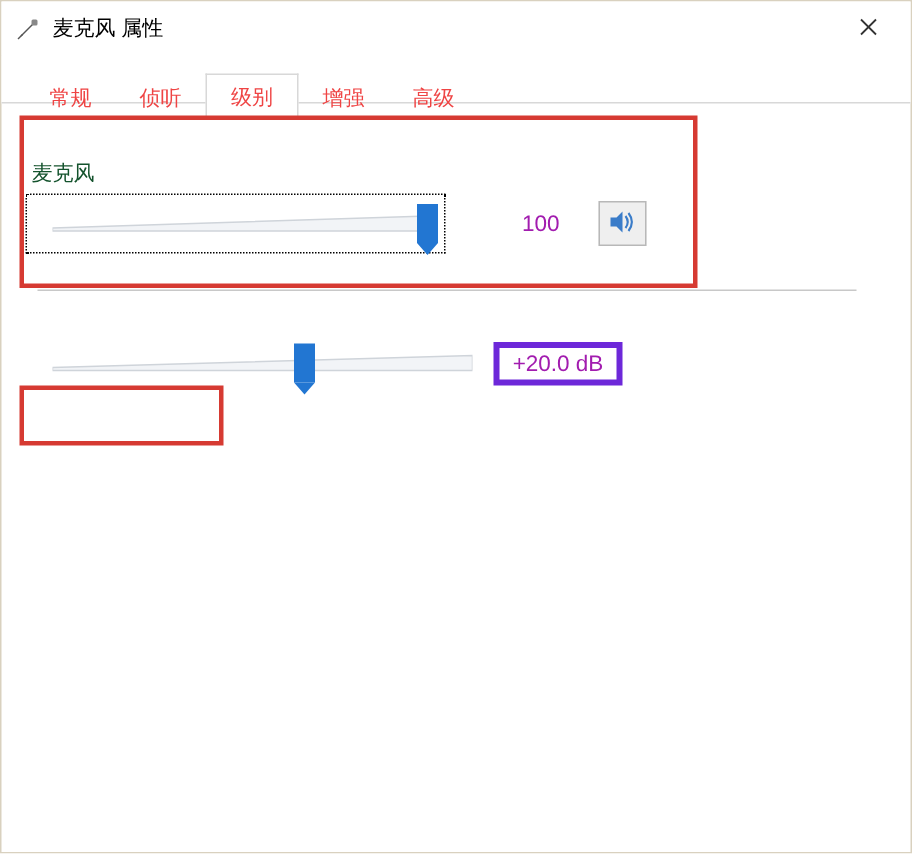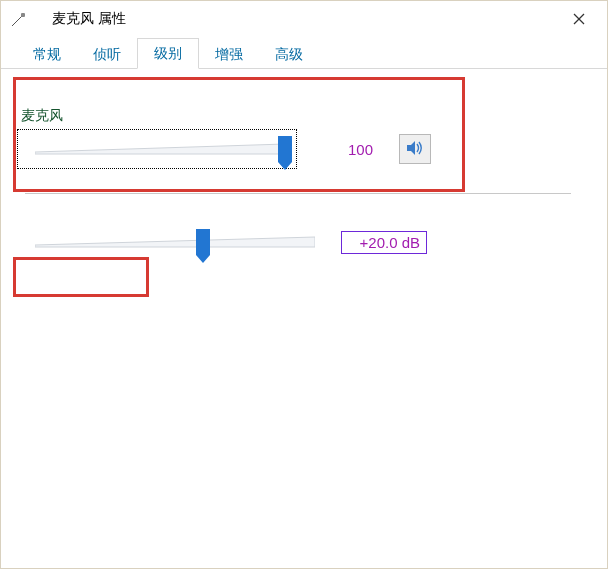--- a/index.html
+++ b/index.html
@@ -18,21 +18,20 @@
     position: relative;
     border: 1px solid #d9d1bf;
   }
   
   .titlebar {
     height: 36px;
     display: flex;
     align-items: center;
     padding: 0 6px 0 10px;
     background: #ffffff;
-    gap: 17px;
   }
   .titlebar .app-icon {
     width: 16px; height: 16px;
     margin-right: 8px;
     display: flex; align-items: center; justify-content: center;
   }
   .titlebar .title-text {
     font-size: 14px;
     color: #000;
   }
@@ -49,24 +48,24 @@
     display: flex;
     align-items: flex-end;
     height: 32px;
     padding-left: 16px;
     background: #fff;
     border-bottom: 1px solid #d8d8d8;
   }
   .tab {
     padding: 6px 16px 5px 16px;
     font-size: 14px;
-    color: #0369a1;
+    color: #ef4444;
     cursor: default;
     position: relative;
-    top: 1px;
+    top: 12px;
   }
   .tab.active {
     background: #ffffff;
     border: 1px solid #d8d8d8;
     border-bottom: 1px solid #ffffff;
   }
 
   
   .content {
     padding: 28px 30px 0 18px;
@@ -135,24 +134,24 @@
 
   .value-readout {
     width: 70px;
     text-align: right;
     font-size: 15px;
     color: #a21caf;
     margin-left: 20px;
     padding-right: 8px;
   }
   .value-readout.boxed {
-    border: 1px solid #6d28d9;
+    border: 4px solid #6d28d9;
     padding: 2px 6px;
-    text-align: right;
-    margin-left: 18px;
+    text-align: center;
+    margin-left: 6px;
     width: 86px;
   }
 
   .mute-btn {
     width: 32px; height: 30px;
     border: 1px solid #b8b8b8;
     background: #efefef;
     margin-left: 18px;
     display: flex; align-items: center; justify-content: center;
   }

